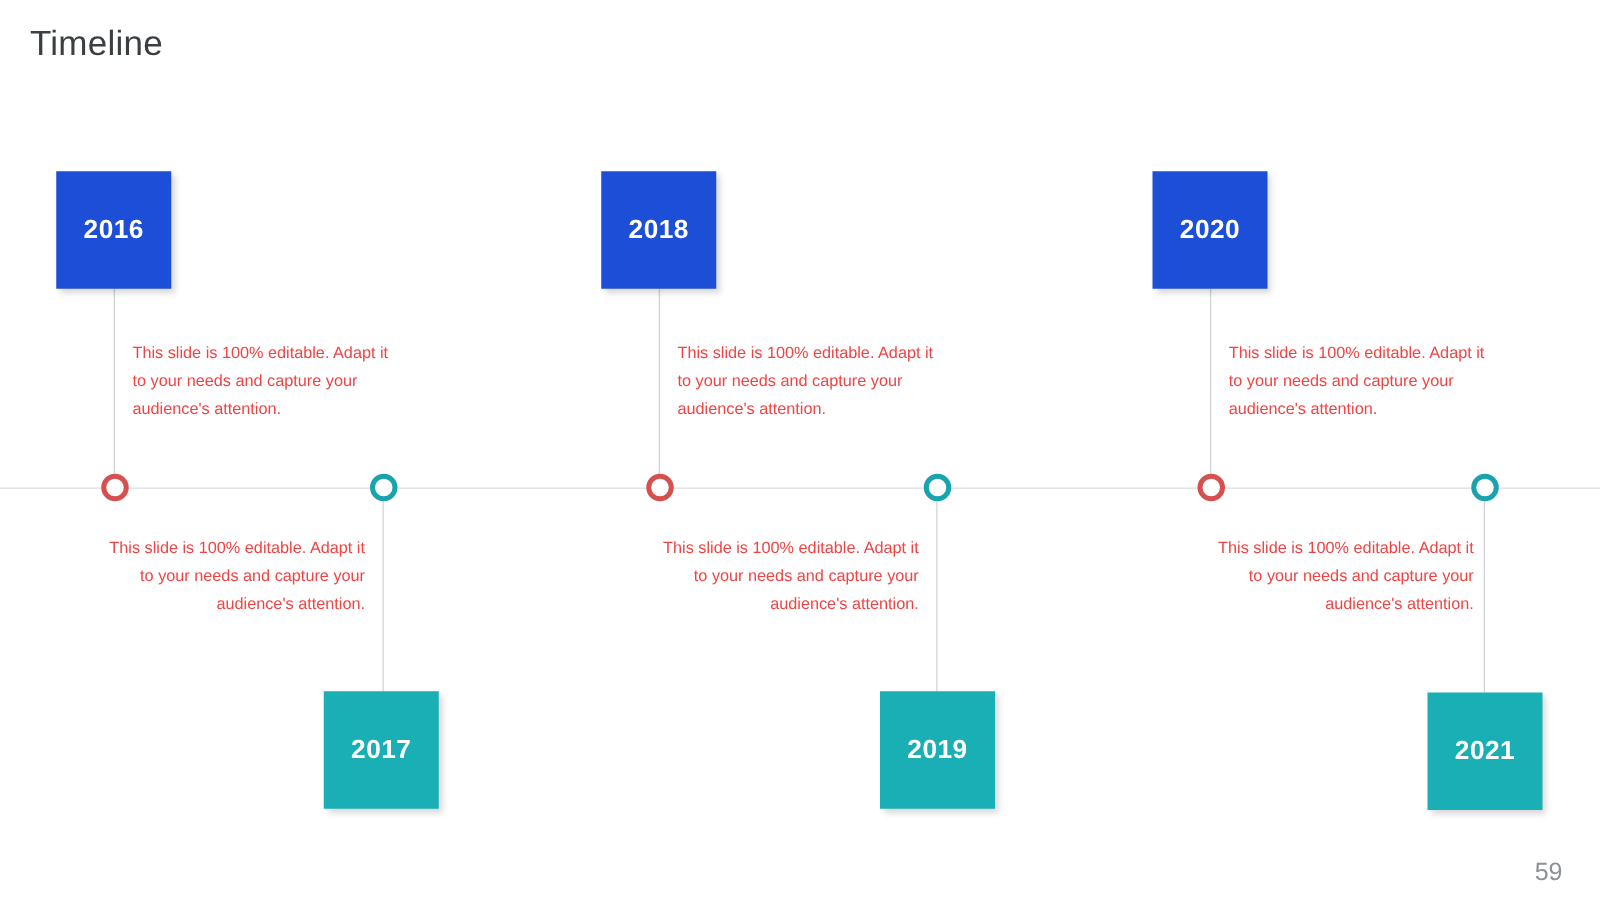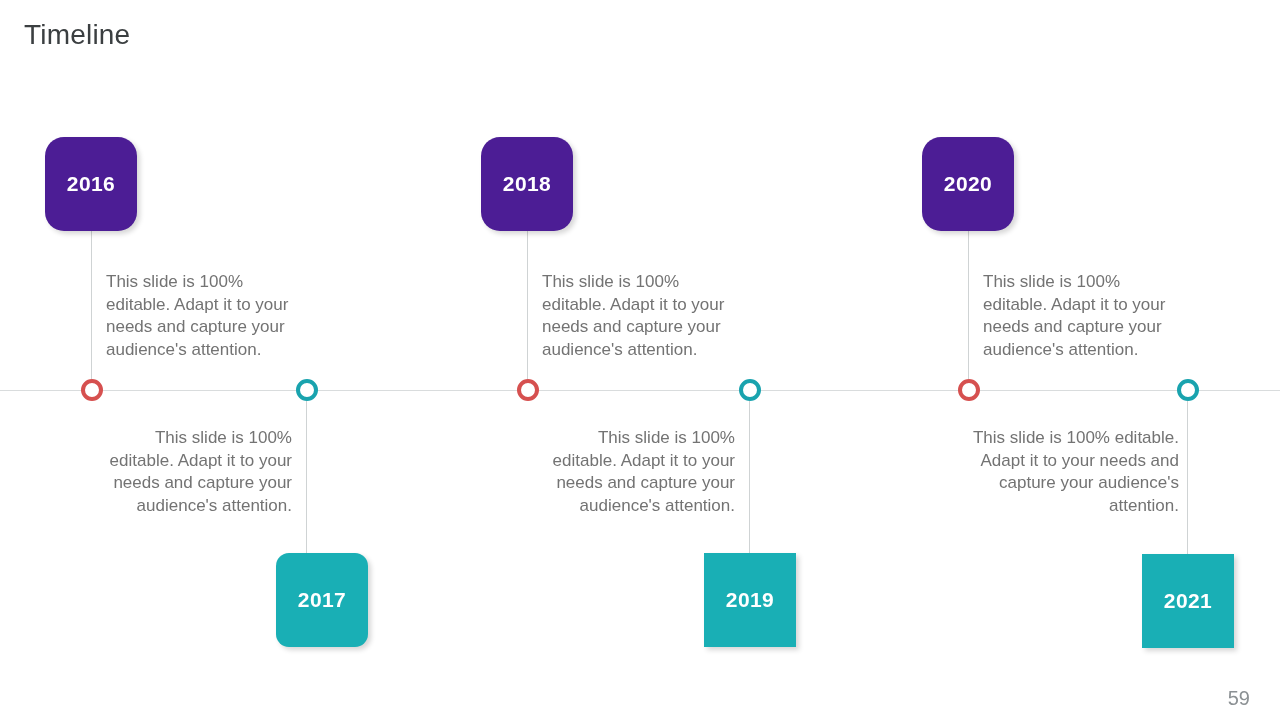--- a/index.html
+++ b/index.html
@@ -54,41 +54,41 @@
     height: 94px;
     display: flex;
     align-items: center;
     justify-content: center;
     color: #ffffff;
     font-size: 21px;
     font-weight: bold;
     letter-spacing: 0.4px;
     box-shadow: 3px 3px 5px rgba(0,0,0,0.16);
   }
-  .year-box.red  { background: #4c1d95; border-radius: 19px; }
+  .year-box.red  { background: #1d4ed8; }
   .year-box.teal { background: #19afb5; }
 
   
   .marker {
     position: absolute;
     width: 22px;
     height: 22px;
     border-radius: 50%;
     background: #ffffff;
     box-sizing: border-box;
   }
   .marker.red  { border: 4px solid #d6504f; }
   .marker.teal { border: 4px solid #19a3ae; }
 
   
   .desc {
     position: absolute;
-    font-size: 17px;
+    font-size: 13px;
     line-height: 22.5px;
-    color: #737373;
+    color: #ef4444;
   }
   .desc.top    { text-align: left; }
   .desc.bottom { text-align: right; }
 
   
   #page-number {
     position: absolute;
     right: 30px;
     bottom: 10px;
     font-size: 20px;
@@ -105,21 +105,21 @@
   <div id="timeline-axis"></div>
 
   <div class="connector" style="left:91px; top:231px; height:148px;"></div>
   <div class="year-box red" style="left:45px; top:137px;">
     <span>2016</span>
   </div>
   <div class="desc top" style="left:106px; top:271px; width:205px;">This slide is 100% editable. Adapt it to your needs and capture your audience's attention.</div>
   <div class="marker red" style="left:81px; top:379px;"></div>
 
   <div class="connector" style="left:306px; top:401px; height:152px;"></div>
-  <div class="year-box teal" style="left:276px; top:553px;border-radius:13px;">
+  <div class="year-box teal" style="left:259px; top:553px;">
     <span>2017</span>
   </div>
   <div class="desc bottom" style="left:87px; top:427px; width:205px;">This slide is 100% editable. Adapt it to your needs and capture your audience's attention.</div>
   <div class="marker teal" style="left:296px; top:379px;"></div>
 
   <div class="connector" style="left:527px; top:231px; height:148px;"></div>
   <div class="year-box red" style="left:481px; top:137px;">
     <span>2018</span>
   </div>
   <div class="desc top" style="left:542px; top:271px; width:205px;">This slide is 100% editable. Adapt it to your needs and capture your audience's attention.</div>

